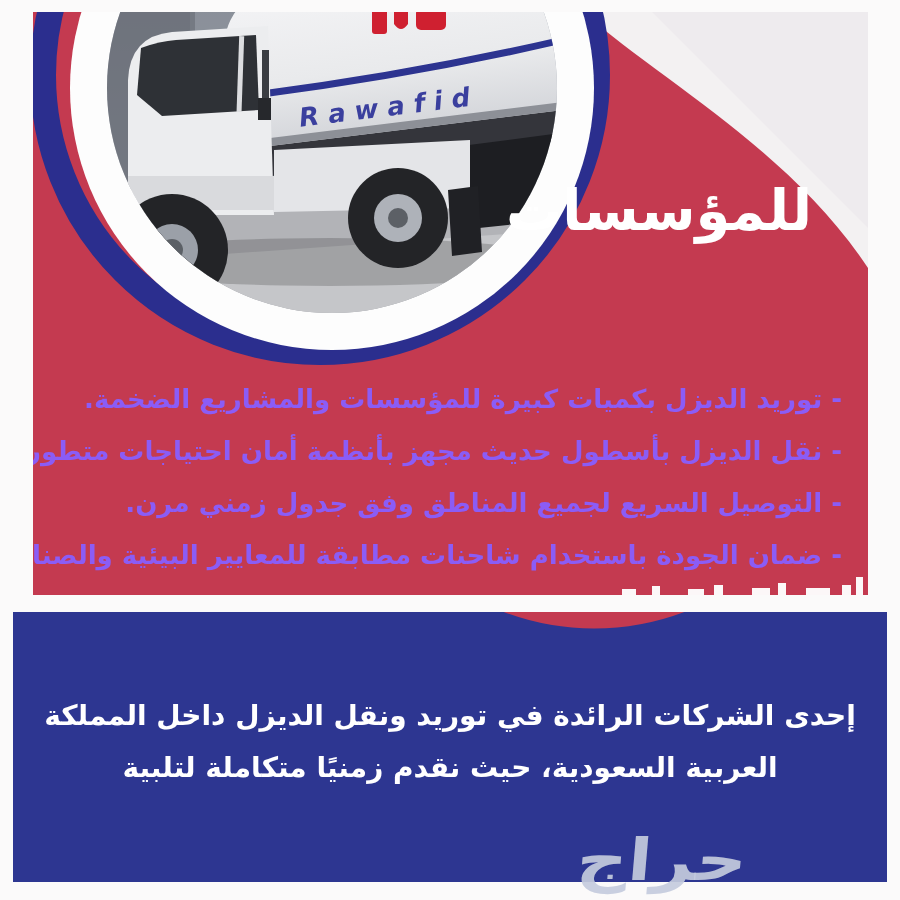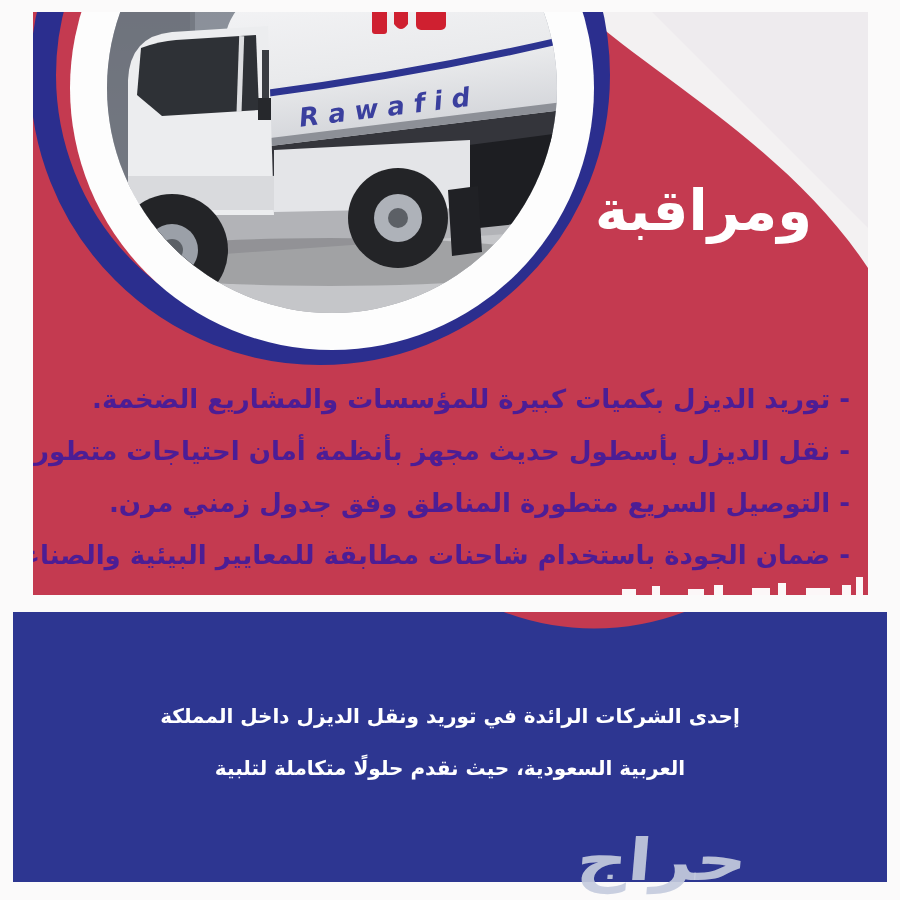--- a/index.html
+++ b/index.html
@@ -14,37 +14,37 @@
   .heading{
     position:absolute;top:172px;right:88px;width:340px;
     text-align:right;direction:rtl;color:#ffffff;font-weight:bold;
     font-size:56px;line-height:78px;letter-spacing:1px;
   }
   .bullets{
     position:absolute;left:33px;right:42px;top:376px;height:210px;
     direction:rtl;overflow:hidden;
   }
   .bullet{
-    position:absolute;right:8px;width:100%;height:46px;
-    color:#4c1d95;font-weight:bold;font-size:26px;line-height:46px;
+    position:absolute;right:16px;width:100%;height:46px;
+    color:#8b5cf6;font-weight:bold;font-size:26px;line-height:46px;
     text-align:right;direction:rtl;white-space:nowrap;overflow:hidden;
   }
   .bullet:nth-child(1){top:0;}
   .bullet:nth-child(2){top:52px;}
   .bullet:nth-child(3){top:104px;}
   .bullet:nth-child(4){top:156px;}
   
   .paragraph{
     position:absolute;left:40px;right:40px;top:692px;height:160px;
     direction:rtl;text-align:center;color:#ffffff;font-weight:bold;
     overflow:hidden;
   }
   .para-line{
     position:absolute;left:0;width:100%;height:48px;
-    font-size:20px;line-height:48px;white-space:nowrap;
+    font-size:28px;line-height:48px;white-space:nowrap;
   }
   .para-line:nth-child(1){top:0;}
   .para-line:nth-child(2){top:52px;}
   .para-line:nth-child(3){top:104px;}
   
   .watermark{
     position:absolute;top:828px;right:6px;width:260px;height:70px;
     direction:rtl;text-align:left;
     color:rgba(196,203,221,0.92);
     font-size:58px;font-weight:bold;line-height:64px;letter-spacing:9px;
@@ -155,43 +155,43 @@
       </g>
     </g>
 
     <rect x="0" y="0" width="900" height="12" fill="#fbfafa"></rect>
     <rect x="0" y="0" width="33" height="612" fill="#fbfafa"></rect>
     <rect x="868" y="0" width="32" height="612" fill="#fbfafa"></rect>
     <rect x="0" y="595" width="900" height="17" fill="#fbfafa"></rect>
   </svg>
 
   <div class="heading">
-    <div>ومراقبة</div>
+    <div>للمؤسسات</div>
   </div>
 
   <div class="bullets">
     <div class="bullet">- توريد الديزل بكميات كبيرة للمؤسسات والمشاريع الضخمة.</div>
     <div class="bullet">- نقل الديزل بأسطول حديث مجهز بأنظمة أمان احتياجات متطورة.</div>
-    <div class="bullet">- التوصيل السريع متطورة المناطق وفق جدول زمني مرن.</div>
+    <div class="bullet">- التوصيل السريع لجميع المناطق وفق جدول زمني مرن.</div>
     <div class="bullet">- ضمان الجودة باستخدام شاحنات مطابقة للمعايير البيئية والصناعية</div>
   </div>
 
   <svg class="abs" style="left:0;top:612px" width="900" height="288" viewBox="0 0 900 288">
     <defs>
       <clipPath id="bluePanelClip">
           <rect x="13" y="0" width="874" height="270"></rect>
         </clipPath>
     </defs>
     <rect x="0" y="0" width="900" height="288" fill="#fbfafa"></rect>
     <g clip-path="url(#bluePanelClip)">
       <rect x="13" y="0" width="874" height="270" fill="#2d3691"></rect>
       <circle cx="594" cy="-239" r="245" fill="#fbfafa" stroke="#c43a50" stroke-width="21"></circle>
     </g>
   </svg>
 
   <div class="paragraph">
     <div class="para-line">إحدى الشركات الرائدة في توريد ونقل الديزل داخل المملكة</div>
-    <div class="para-line">العربية السعودية، حيث نقدم حلولًا متكاملة لتلبية</div>
+    <div class="para-line">العربية السعودية، حيث نقدم زمنيًا متكاملة لتلبية</div>
   </div>
 
   <div class="watermark">حراج</div>
 
 </div>
 
 </body></html>

